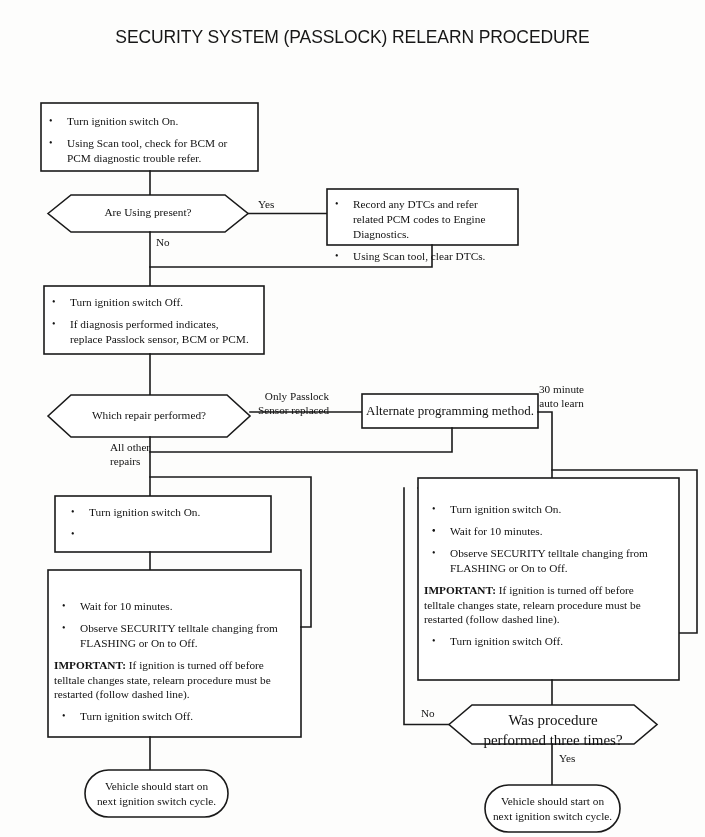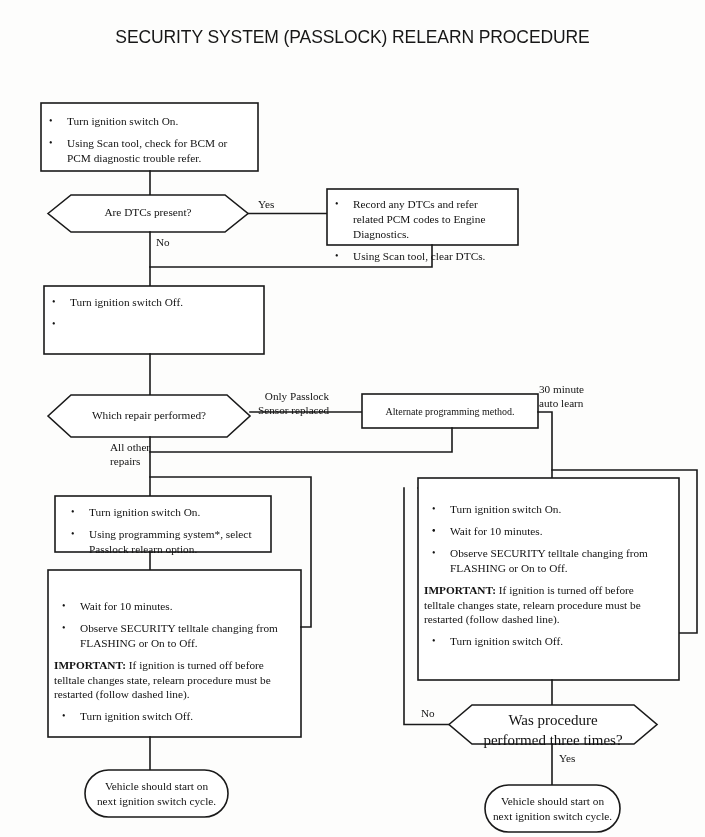--- a/index.html
+++ b/index.html
@@ -153,63 +153,63 @@
   </svg>
 
   <div class="node proc" style="left:41px; top:103px; width:217px; height:68px; padding:11px 8px 0 0;">
     <ul>
       <li><span class="bullet">•</span><span>Turn ignition switch On.</span></li>
       <li><span class="bullet">•</span><span>Using Scan tool, check for BCM or PCM diagnostic trouble refer.</span></li>
     </ul>
   </div>
 
   <div class="node" style="left:48px; top:206px; width:200px;">
-    <div class="hexlabel">Are DTCs present?</div>
+    <div class="hexlabel">Are Using present?</div>
   </div>
 
   <div class="edgelabel" style="left:258px; top:198px;">Yes</div>
 
   <div class="edgelabel" style="left:156px; top:236px;">No</div>
 
   <div class="node proc" style="left:327px; top:189px; width:191px; height:56px; padding:8px 8px 0 0;">
     <ul>
       <li><span class="bullet">•</span><span>Record any DTCs and refer related PCM codes to Engine Diagnostics.</span></li>
       <li><span class="bullet">•</span><span>Using Scan tool, clear DTCs.</span></li>
     </ul>
   </div>
 
   <div class="node proc" style="left:44px; top:286px; width:220px; height:68px; padding:9px 10px 0 0;">
     <ul>
       <li><span class="bullet">•</span><span>Turn ignition switch Off.</span></li>
-      <li><span class="bullet">•</span></li>
+      <li><span class="bullet">•</span><span>If diagnosis performed indicates, replace Passlock sensor, BCM or PCM.</span></li>
     </ul>
   </div>
 
   <div class="node" style="left:48px; top:409px; width:202px;">
     <div class="hexlabel">Which repair performed?</div>
   </div>
 
   <div class="edgelabel" style="left:258px; top:390px; text-align:right;">Only Passlock
 Sensor replaced</div>
 
 
   <div class="edgelabel" style="left:110px; top:441px; text-align:left; width:78px;">All other
 repairs</div>
 
-  <div class="edgelabel" style="left:539px; top:383px; text-align:left;font-family:Liberation Serif, serif;">30 minute
+  <div class="edgelabel" style="left:539px; top:383px; text-align:center;font-family:Liberation Serif, serif;">30 minute
 auto learn</div>
 
   <div class="node" style="left:362px; top:394px; width:176px; height:34px; display:flex; align-items:center; justify-content:center;">
-    <span style="font-size:10px;">Alternate programming method.</span>
+    <span style="font-size:13px;">Alternate programming method.</span>
   </div>
 
   <div class="node proc" style="left:55px; top:496px; width:216px; height:56px; padding:9px 8px 0 8px;">
     <ul>
       <li><span class="bullet">•</span><span>Turn ignition switch On.</span></li>
-      <li><span class="bullet">•</span><span>Using programming system*, select Passlock relearn option.</span></li>
+      <li><span class="bullet">•</span></li>
     </ul>
   </div>
 
   <div class="node proc" style="left:48px; top:570px; width:253px; height:167px; padding:29px 10px 0 6px;">
     <ul>
       <li><span class="bullet">•</span><span>Wait for 10 minutes.</span></li>
       <li><span class="bullet">•</span><span>Observe SECURITY telltale changing from FLASHING or On to Off.</span></li>
     </ul>
     <p class="note"><b>IMPORTANT:</b><span> If ignition is turned off before telltale changes state, relearn procedure must be restarted (follow dashed line).</span></p>
     <ul>

